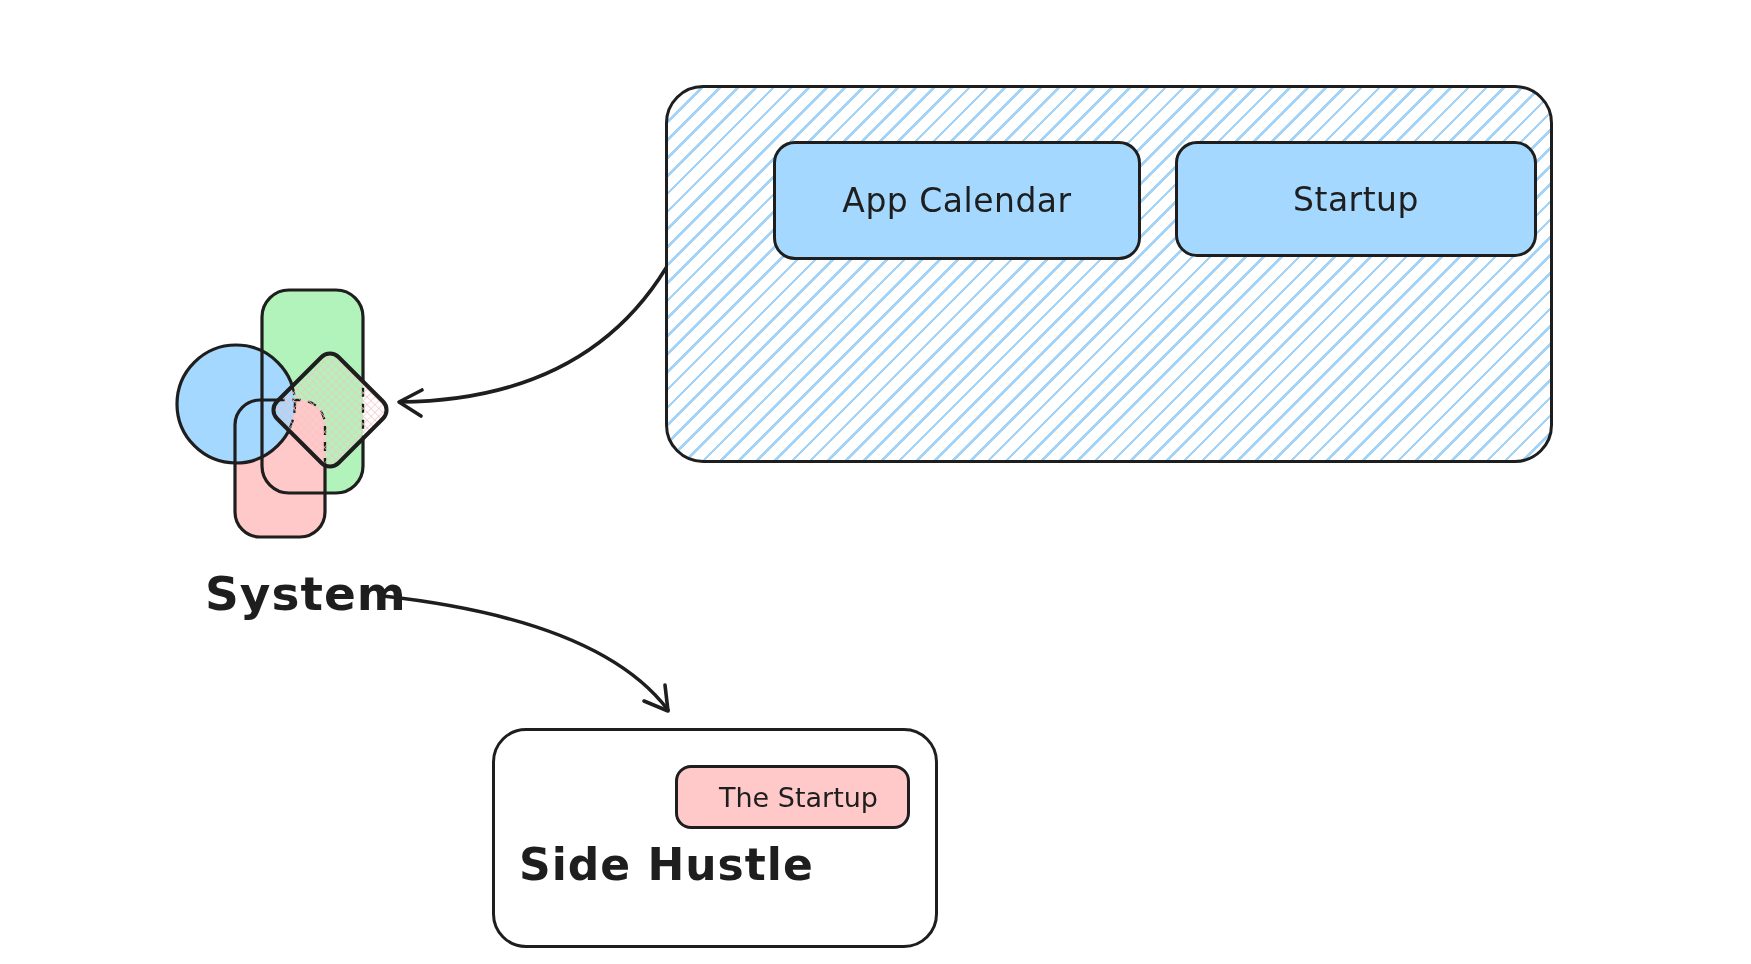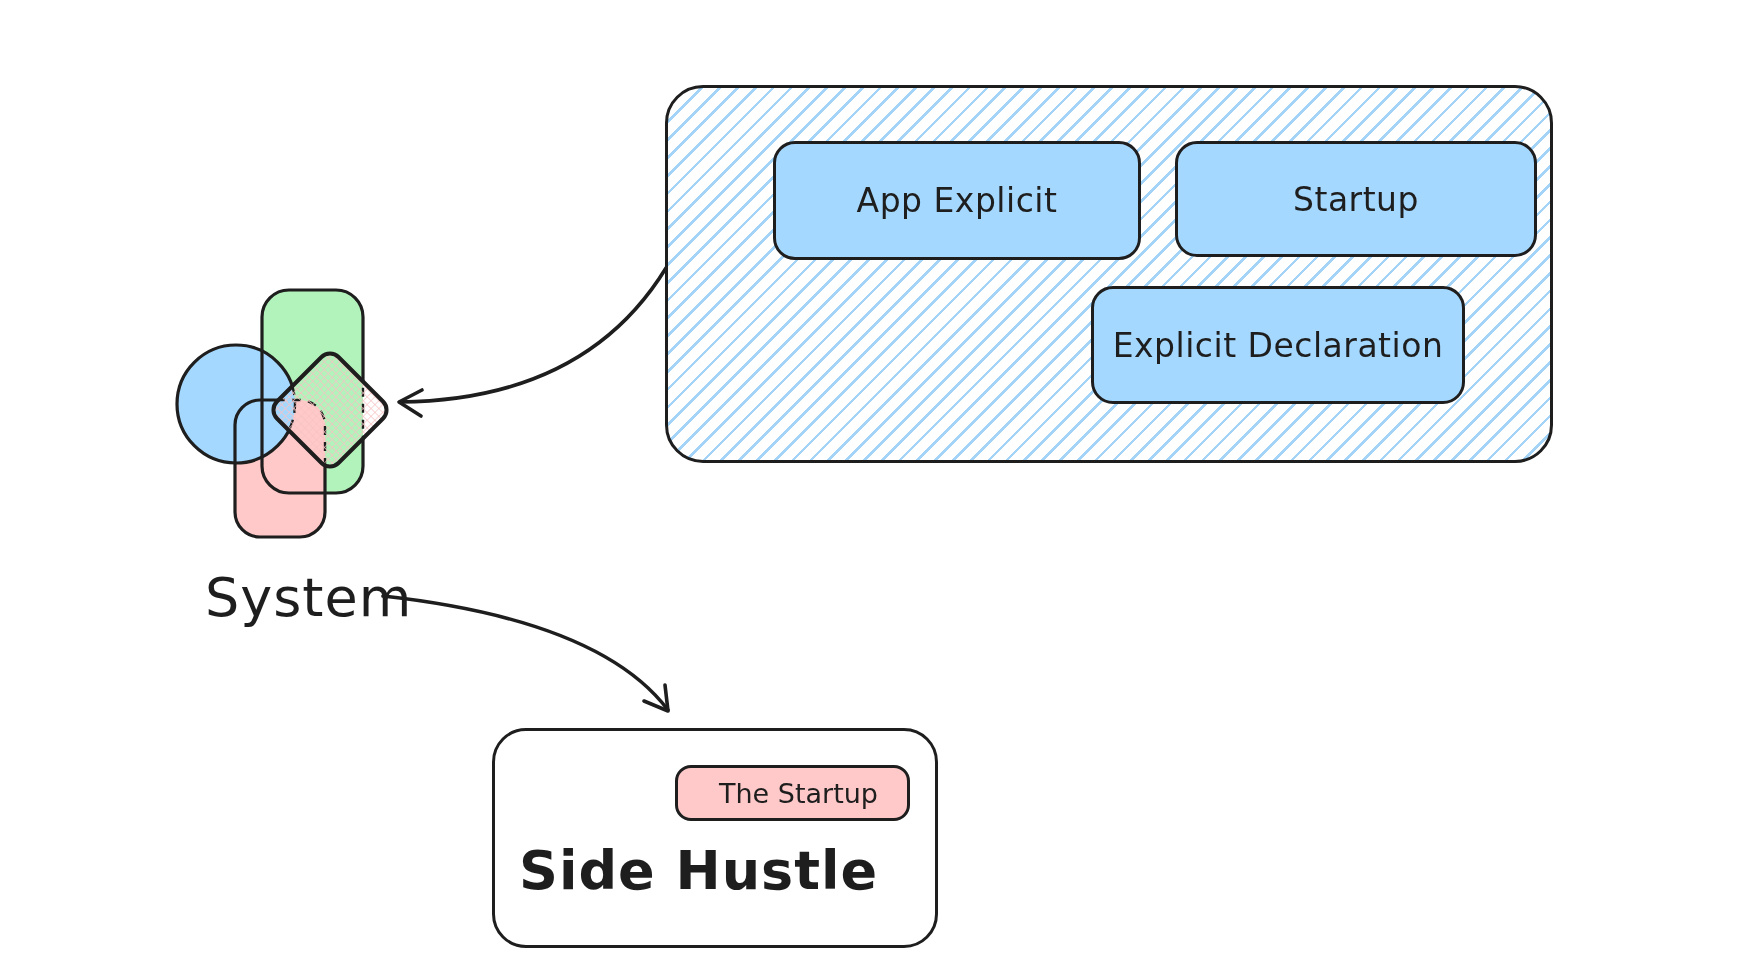--- a/index.html
+++ b/index.html
@@ -32,57 +32,54 @@
   #box-cal{left:507px;top:53px;width:362px;height:116px;}
   #box-pro{left:35px;top:202px;width:365px;height:117px;}
   #box-exp{left:423px;top:198px;width:374px;height:118px;}
 
   
   .draw-layer{position:absolute;left:0;top:0;z-index:2;}
 
   
   .system-label{
     position:absolute;left:205px;top:566px;
-    font-size:54px;font-weight:normal;letter-spacing:1px;
+    font-size:47px;font-weight:bold;letter-spacing:1px;
     z-index:3;
   }
 
   
   .side-hustle-box{
     position:absolute;left:492px;top:728px;width:446px;height:220px;
     box-sizing:border-box;
     border:3.5px solid #1e1e1e;border-radius:34px;
     background:#ffffff;z-index:3;
   }
   .startup-pill{
-    position:absolute;left:180px;top:34px;width:235px;height:56px;
+    position:absolute;left:180px;top:34px;width:235px;height:64px;
     box-sizing:border-box;
     background:#ffc9c9;border:3.2px solid #1e1e1e;border-radius:16px;
     display:flex;align-items:center;justify-content:center;
     font-size:27px;white-space:nowrap;padding-left:12px;
   }
   .side-hustle-title{
     position:absolute;left:24px;top:108px;
-    font-size:54px;font-weight:bold;letter-spacing:1px;white-space:nowrap;
+    font-size:44px;font-weight:bold;letter-spacing:1px;white-space:nowrap;
   }
 </style>
 </head>
 <body>
 
 <div class="canvas">
 
   <div class="sources-panel">
     <div class="src-box" id="box-app">
-      <span>App Explicit</span>
+      <span>App Calendar</span>
     </div>
     <div class="src-box" id="box-cal">
       <span>Startup</span>
-    </div>
-    <div class="src-box" id="box-exp">
-      <span>Explicit Declaration</span>
     </div>
   </div>
 
   <svg class="draw-layer" width="1751" height="964" viewBox="0 0 1751 964">
     <defs>
       <pattern id="xhatch" width="5.5" height="5.5" patternUnits="userSpaceOnUse">
         <path d="M0 0 H5.5 M0 0 V5.5" stroke="#f7c2c2" stroke-width="1.3" fill="none"></path>
       </pattern>
       <clipPath id="diamondClip">
         <rect x="286.5" y="366.5" width="87" height="87" rx="12" transform="rotate(45 330 410)"></rect>

